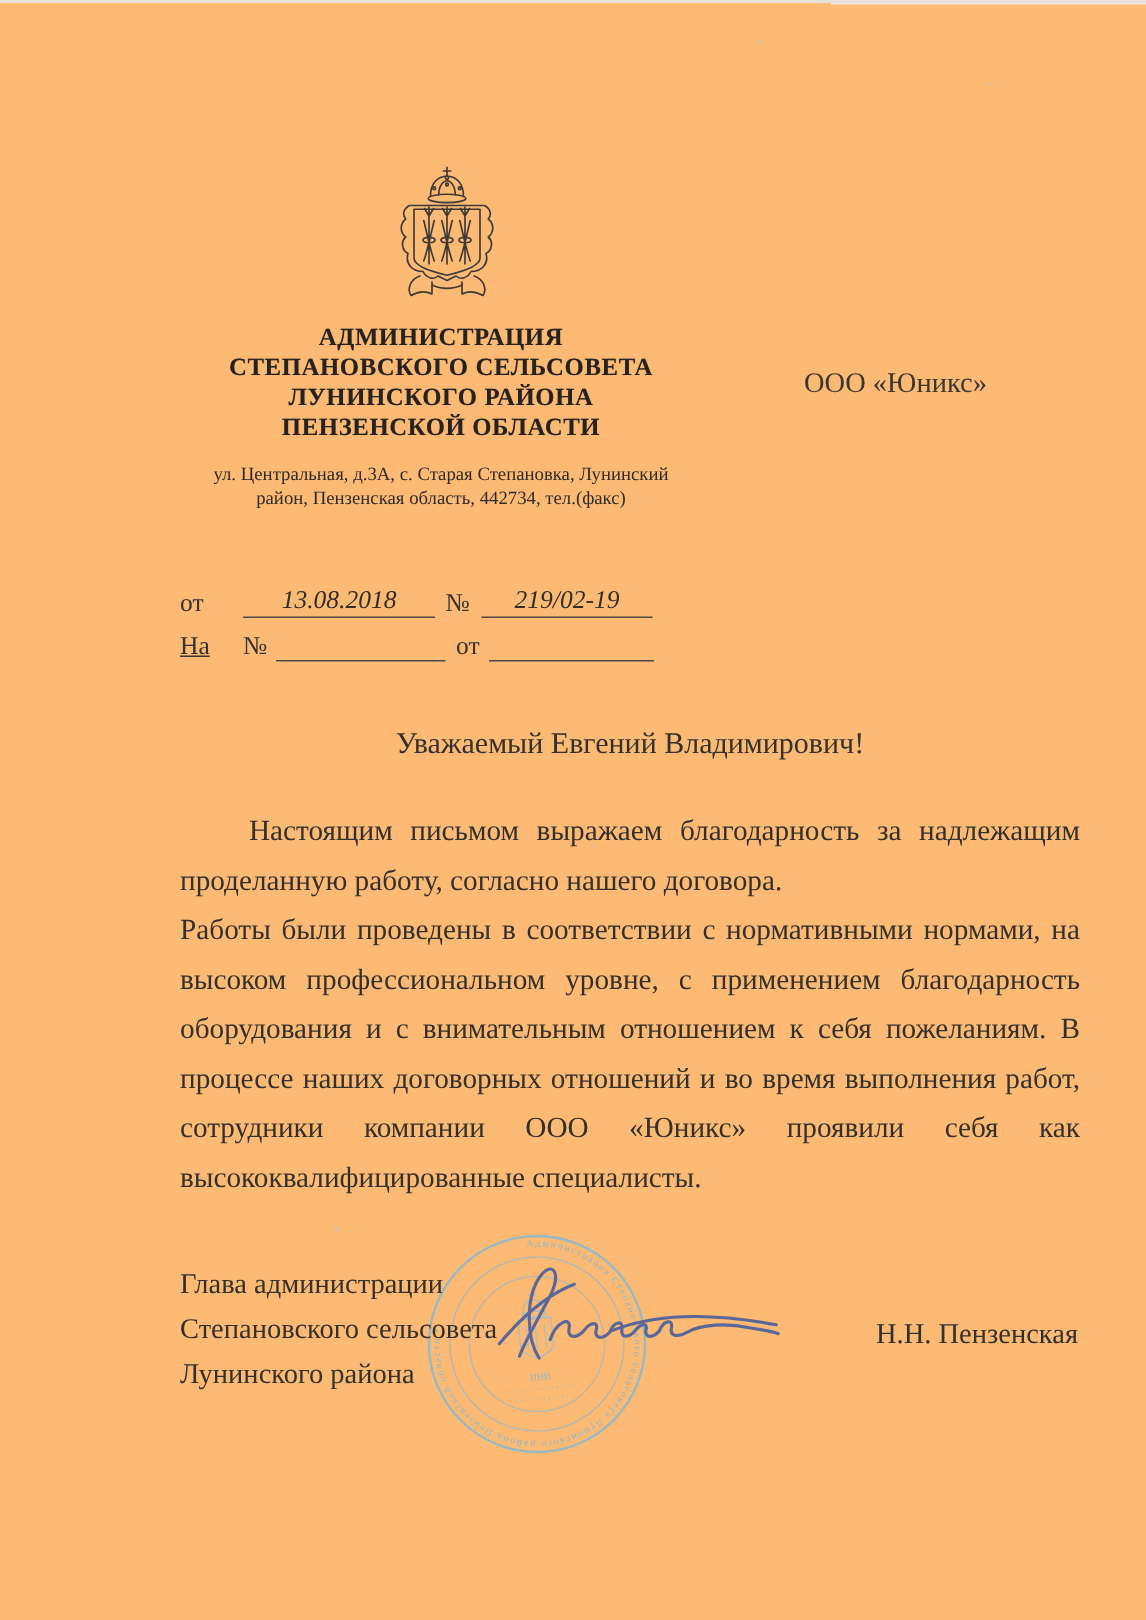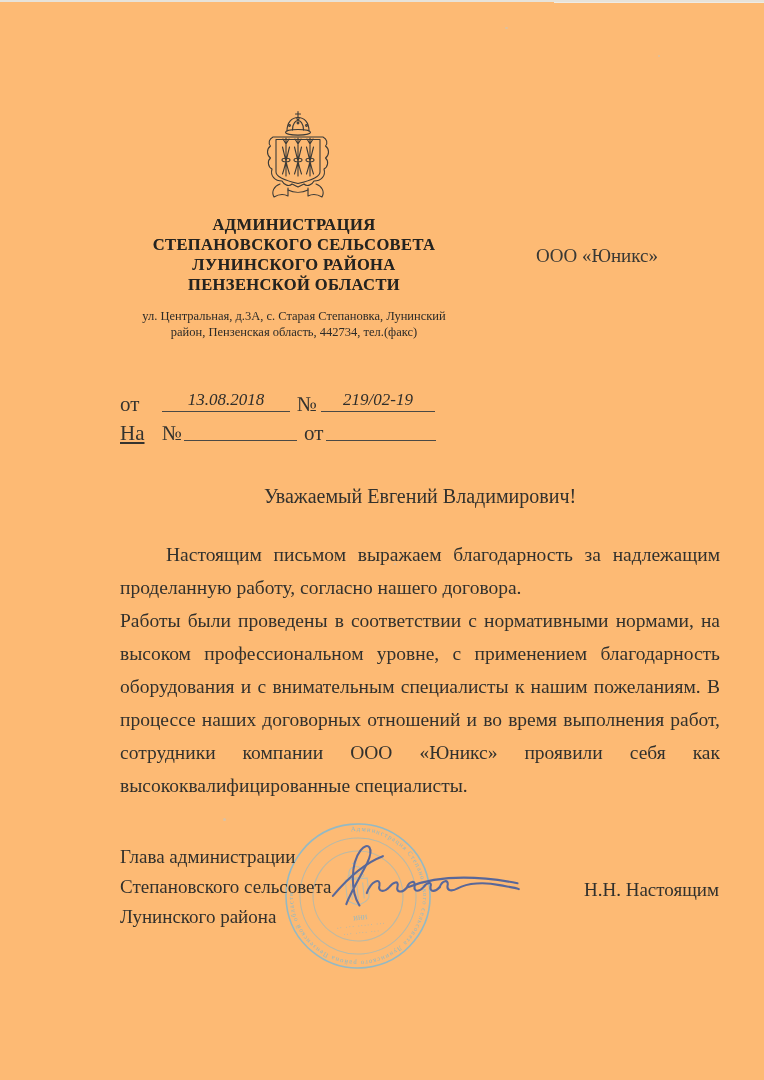--- a/index.html
+++ b/index.html
@@ -21,21 +21,21 @@
     color:#242320;letter-spacing:.4px;
     text-shadow:0 0 .5px rgba(0,0,0,.35);
   }
   .recipient{position:absolute;left:536px;top:245px;font-size:19px;color:#393834;}
 
   .addr-block{
     position:absolute;left:113px;top:309px;width:362px;
     text-align:center;font-size:12.5px;line-height:15.5px;color:#2c2b28;
   }
 
-  .ref-label{position:absolute;font-size:21px;color:#34332f;}
+  .ref-label{position:absolute;font-size:17px;color:#34332f;}
   .ref-line{
     position:absolute;height:21px;font-size:17px;text-align:center;
     border-bottom:1.4px solid #4a4945;color:#2f2e2b;font-style:italic;
   }
 
   .salutation{
     position:absolute;left:120px;top:485px;width:600px;
     text-align:center;font-size:20px;color:#32312d;
   }
 
@@ -117,33 +117,33 @@
   <span class="ref-label" style="left:304px;top:421px;">от</span>
   <span class="ref-line" style="left:326px;top:419px;width:110px;"></span>
 
   <div class="salutation">Уважаемый Евгений Владимирович!</div>
 
   <div class="body-block">
     <div class="bline j indent">Настоящим письмом выражаем благодарность за надлежащим образом</div>
     <div class="bline l">проделанную работу, согласно нашего договора.</div>
     <div class="bline j">Работы были проведены в соответствии с нормативными нормами, на</div>
     <div class="bline j">высоком профессиональном уровне, с применением благодарность</div>
-    <div class="bline j">оборудования и с внимательным специалисты к нашим пожеланиям. В</div>
+    <div class="bline j">оборудования и с внимательным отношением к себя пожеланиям. В</div>
     <div class="bline j">процессе наших договорных отношений и во время выполнения работ, Вы и</div>
     <div class="bline j">сотрудники компании ООО «Юникс» проявили себя как</div>
     <div class="bline l">высококвалифицированные специалисты.</div>
   </div>
 
   <div class="closing">
     <div>Глава администрации</div>
     <div>Степановского сельсовета</div>
     <div>Лунинского района</div>
   </div>
 
-  <div class="signer-name">Н.Н. Настоящим</div>
+  <div class="signer-name">Н.Н. Пензенская</div>
 
   <svg class="stamp" viewBox="0 0 154 154">
     <g fill="none" stroke="#79b9d8">
       <circle cx="77" cy="77" r="72" stroke-width="1.6" opacity="0.8"></circle>
       <circle cx="77" cy="77" r="58" stroke-width="1" opacity="0.55"></circle>
       <circle cx="77" cy="77" r="45" stroke-width="1" opacity="0.5"></circle>
     </g>
     <defs>
       <path id="ringA" d="M77 12 a65 65 0 1 1 -0.01 0" fill="none"></path>
     </defs>

